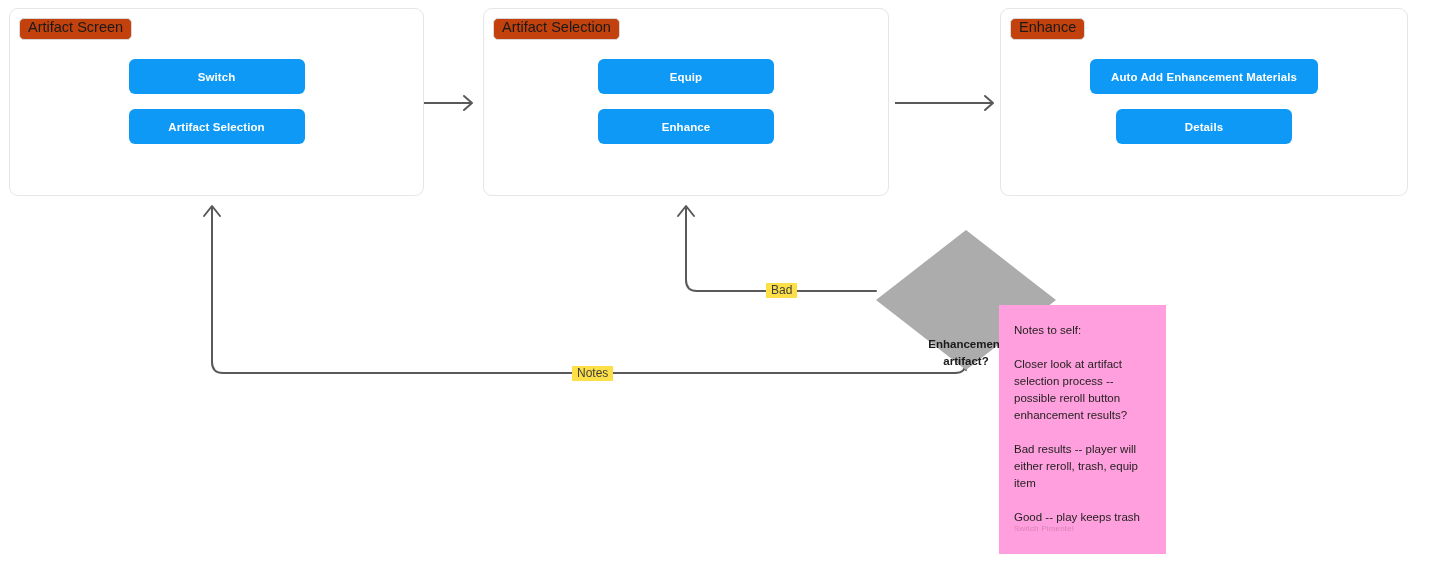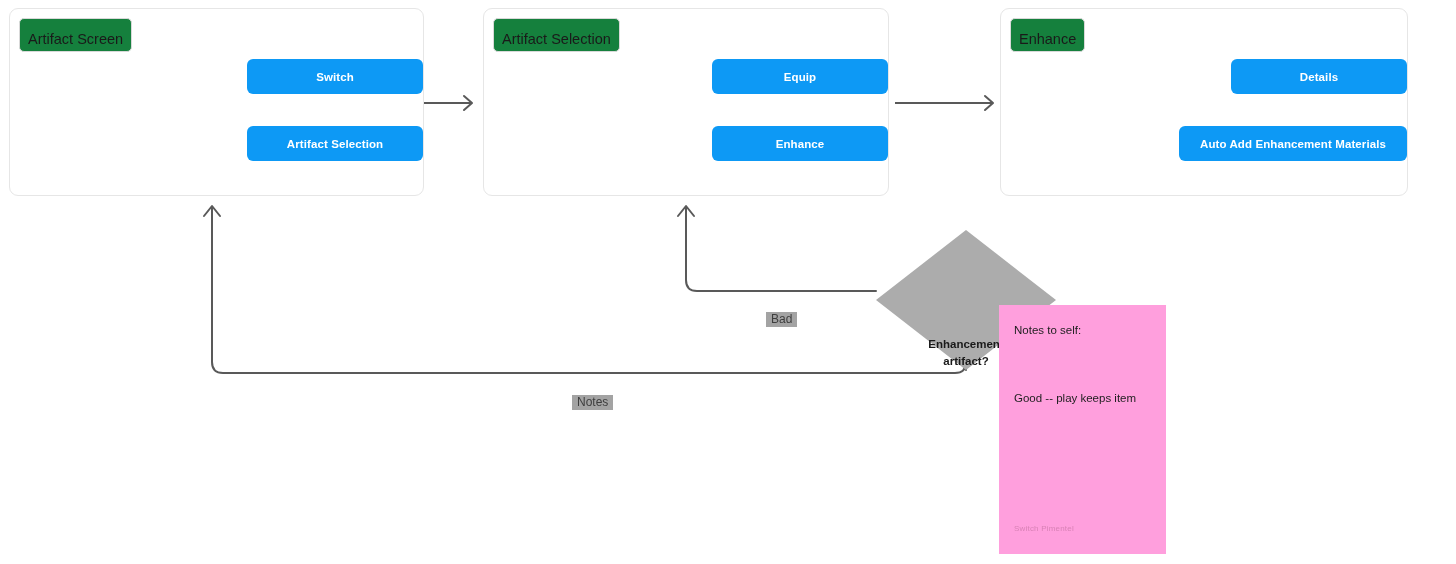--- a/index.html
+++ b/index.html
@@ -41,38 +41,38 @@
     position: absolute;
     box-sizing: border-box;
     background: #ffffff;
     border: 1px solid #e6e6e6;
     border-radius: 9px;
   }
   .frame-label {
     position: absolute;
     top: 9px;
     left: 9px;
-    background: #15803d;
+    background: #c2410c;
     border: 1px solid #d9d9d9;
     border-radius: 5px;
-    padding: 12px 8px 3px 8px;
+    padding: 0 8px 3px 8px;
     font-size: 14.5px;
     line-height: 17px;
     color: #1a1a1a;
     white-space: nowrap;
   }
   .frame-body {
     position: absolute;
     left: 0;
     right: 0;
     top: 50px;
     display: flex;
     flex-direction: column;
-    align-items: flex-end;
-    gap: 32px;
+    align-items: center;
+    gap: 15px;
   }
 
   .btn {
     box-sizing: border-box;
     background: #0d99f5;
     color: #ffffff;
     border: none;
     border-radius: 6px;
     height: 35px;
     display: flex;
@@ -114,27 +114,26 @@
     text-align: center;
     font-size: 11.5px;
     font-weight: bold;
     line-height: 17px;
     color: #1a1a1a;
   }
 
   
   .edge-label {
     position: absolute;
-    background: #a3a3a3;
+    background: #fde047;
     font-size: 12px;
     line-height: 15px;
     color: #3d3d3d;
     padding: 0 5px;
     white-space: nowrap;
-    margin-top: 29px;
   }
   #label-bad  { left: 766px; top: 283px; }
   #label-good { left: 572px; top: 366px; }
 
   
   #sticky {
     position: absolute;
     left: 999px;
     top: 305px;
     width: 167px;
@@ -202,38 +201,40 @@
     <div class="frame-label">Artifact Selection</div>
     <div class="frame-body">
       <div class="btn w-medium">Equip</div>
       <div class="btn w-medium">Enhance</div>
     </div>
   </div>
 
   <div class="frame" id="frame-3" style="left:1000px; top:8px; width:408px; height:188px;">
     <div class="frame-label">Enhance</div>
     <div class="frame-body">
+      <div class="btn w-xl">Auto Add Enhancement Materials</div>
       <div class="btn w-wide">Details</div>
-      <div class="btn w-xl">Auto Add Enhancement Materials</div>
     </div>
   </div>
 
   <div id="decision">
     <div class="diamond-shape"></div>
     <div class="diamond-text">
       <span>Enhancement</span>
       <span>artifact?</span>
     </div>
   </div>
 
   <div class="edge-label" id="label-bad">Bad</div>
   <div class="edge-label" id="label-good">Notes</div>
 
   <div id="sticky">
     <p class="note-line">Notes to self:</p>
     <div class="note-gap"></div>
+    <p class="note-line">Closer look at artifact selection process -- possible reroll button enhancement results?</p>
     <div class="note-gap"></div>
+    <p class="note-line">Bad results -- player will either reroll, trash, equip item</p>
     <div class="note-gap"></div>
-    <p class="note-line">Good -- play keeps item</p>
+    <p class="note-line">Good -- play keeps trash</p>
     <div class="note-author">Switch Pimentel</div>
   </div>
 
 </div>
 
 </body></html>

